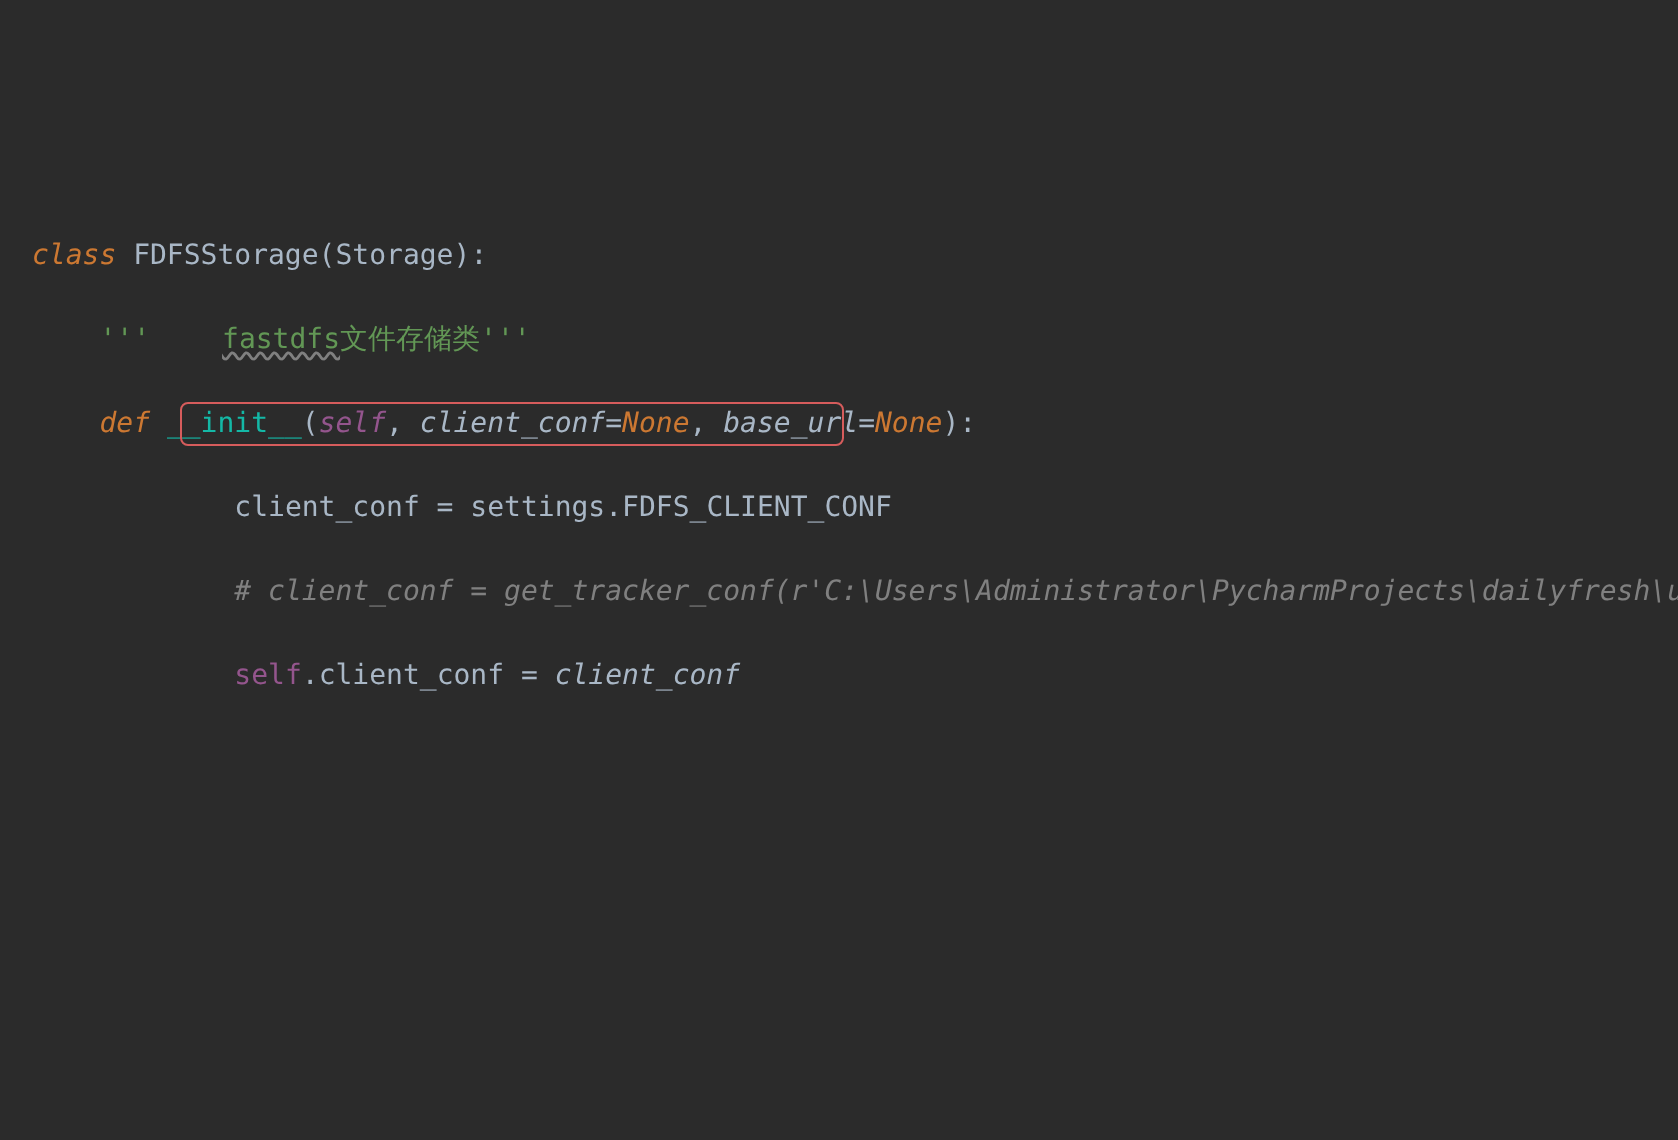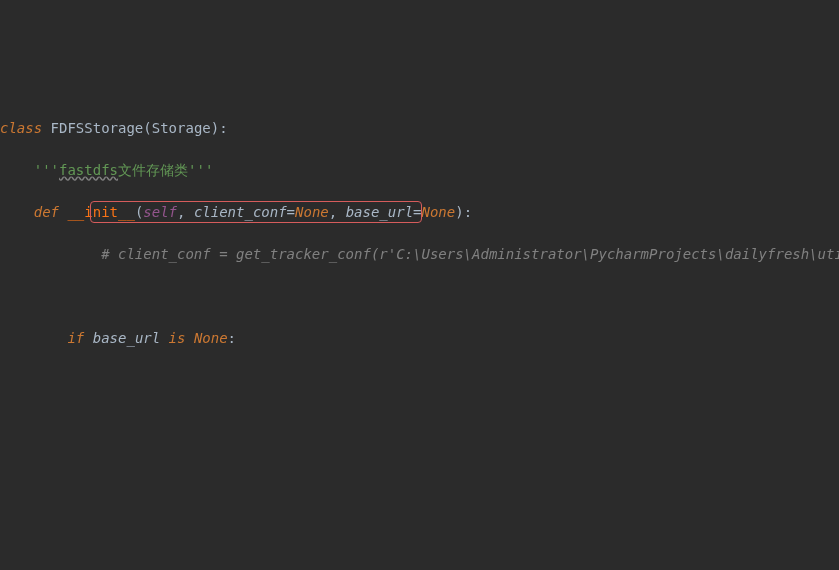--- a/index.html
+++ b/index.html
@@ -8,31 +8,31 @@
       font-family: 'Consolas', 'Monaco', monospace;
       font-size: 14px;
       line-height: 21px;
       color: #a9b7c6;
       width: 839px;
       height: 570px;
       overflow: hidden;
       white-space: pre;
       font-style: italic;
     }
-    .line { position: relative; padding-left: 0; }
+    .line { position: relative; padding-left: 16px; }
     .kw-i { color: #cc7832; }
-    .fn { color: #f97316; font-style: normal; }
+    .fn { color: #14b8a6; font-style: normal; }
     .param { color: #a9b7c6; }
     .self { color: #94558d; font-style: normal; }
     .self-i { color: #94558d; }
     .comment-i { color: #808080; }
     .docstr { color: #629755; font-style: normal; }
     .cls { color: #a9b7c6; font-style: normal; }
     .punct { color: #a9b7c6; font-style: normal; }
-    .underline { text-decoration: underline wavy #808080; }
+    .underline { text-decoration: underline wavy #808080; margin-left: 36px; }
     .normal { font-style: normal; }
     .redbox1 {
       position: absolute;
       left: 90px;
       top: 117px;
       width: 332px;
       height: 22px;
       border: 1.5px solid #d65c5c;
       border-radius: 4px;
       pointer-events: none;
@@ -41,23 +41,24 @@
   </style>
 </head>
 <body>
 
 
 
 <div class="code">
 <div class="line"><span class="kw-i">class </span><span class="cls">FDFSStorage</span><span class="punct">(</span><span class="cls">Storage</span><span class="punct">)</span><span class="punct">:</span></div>
 <div class="line"><span>    </span><span class="docstr">'''</span><span class="docstr underline">fastdfs</span><span class="docstr">文件存储类'''</span></div>
 <div class="line"><span>    </span><span class="kw-i">def </span><span class="fn">__init__</span><span class="punct">(</span><span class="self-i">self</span><span class="punct">, </span><span class="param">client_conf</span><span class="punct">=</span><span class="kw-i">None</span><span class="punct">, </span><span class="param">base_url</span><span class="punct">=</span><span class="kw-i">None</span><span class="punct">)</span><span class="punct">:</span></div>
+<div class="line"><span>            </span><span class="normal">client_conf</span><span class="normal"> = </span><span class="normal">settings</span><span class="normal">.</span><span class="normal">FDFS_CLIENT_CONF</span></div>
 <div class="line"><span>            </span><span class="comment-i"># client_conf = get_tracker_conf(r'C:\Users\Administrator\PycharmProjects\dailyfresh\utils\fd</span></div>
+<div class="line"><span>            </span><span class="self">self</span><span class="normal">.</span><span class="normal">client_conf</span><span class="normal"> = </span><span class="param">client_conf</span></div>
 <div class="line"> </div>
-<div class="line"><span>        </span><span class="kw-i">if </span><span class="param">base_url</span><span class="kw-i"> is </span><span class="kw-i">None</span><span class="punct">:</span></div>
 
 
 
 
 
 
 
 
 
 

